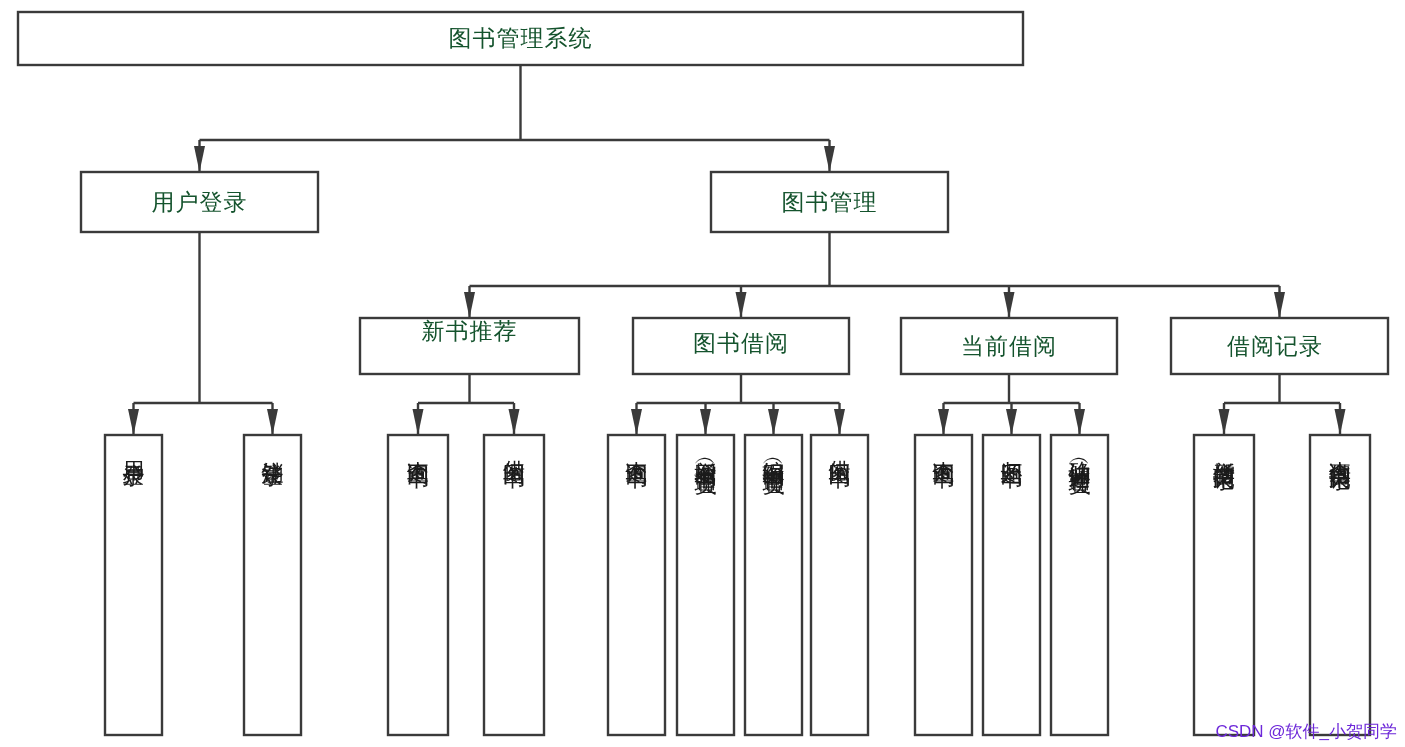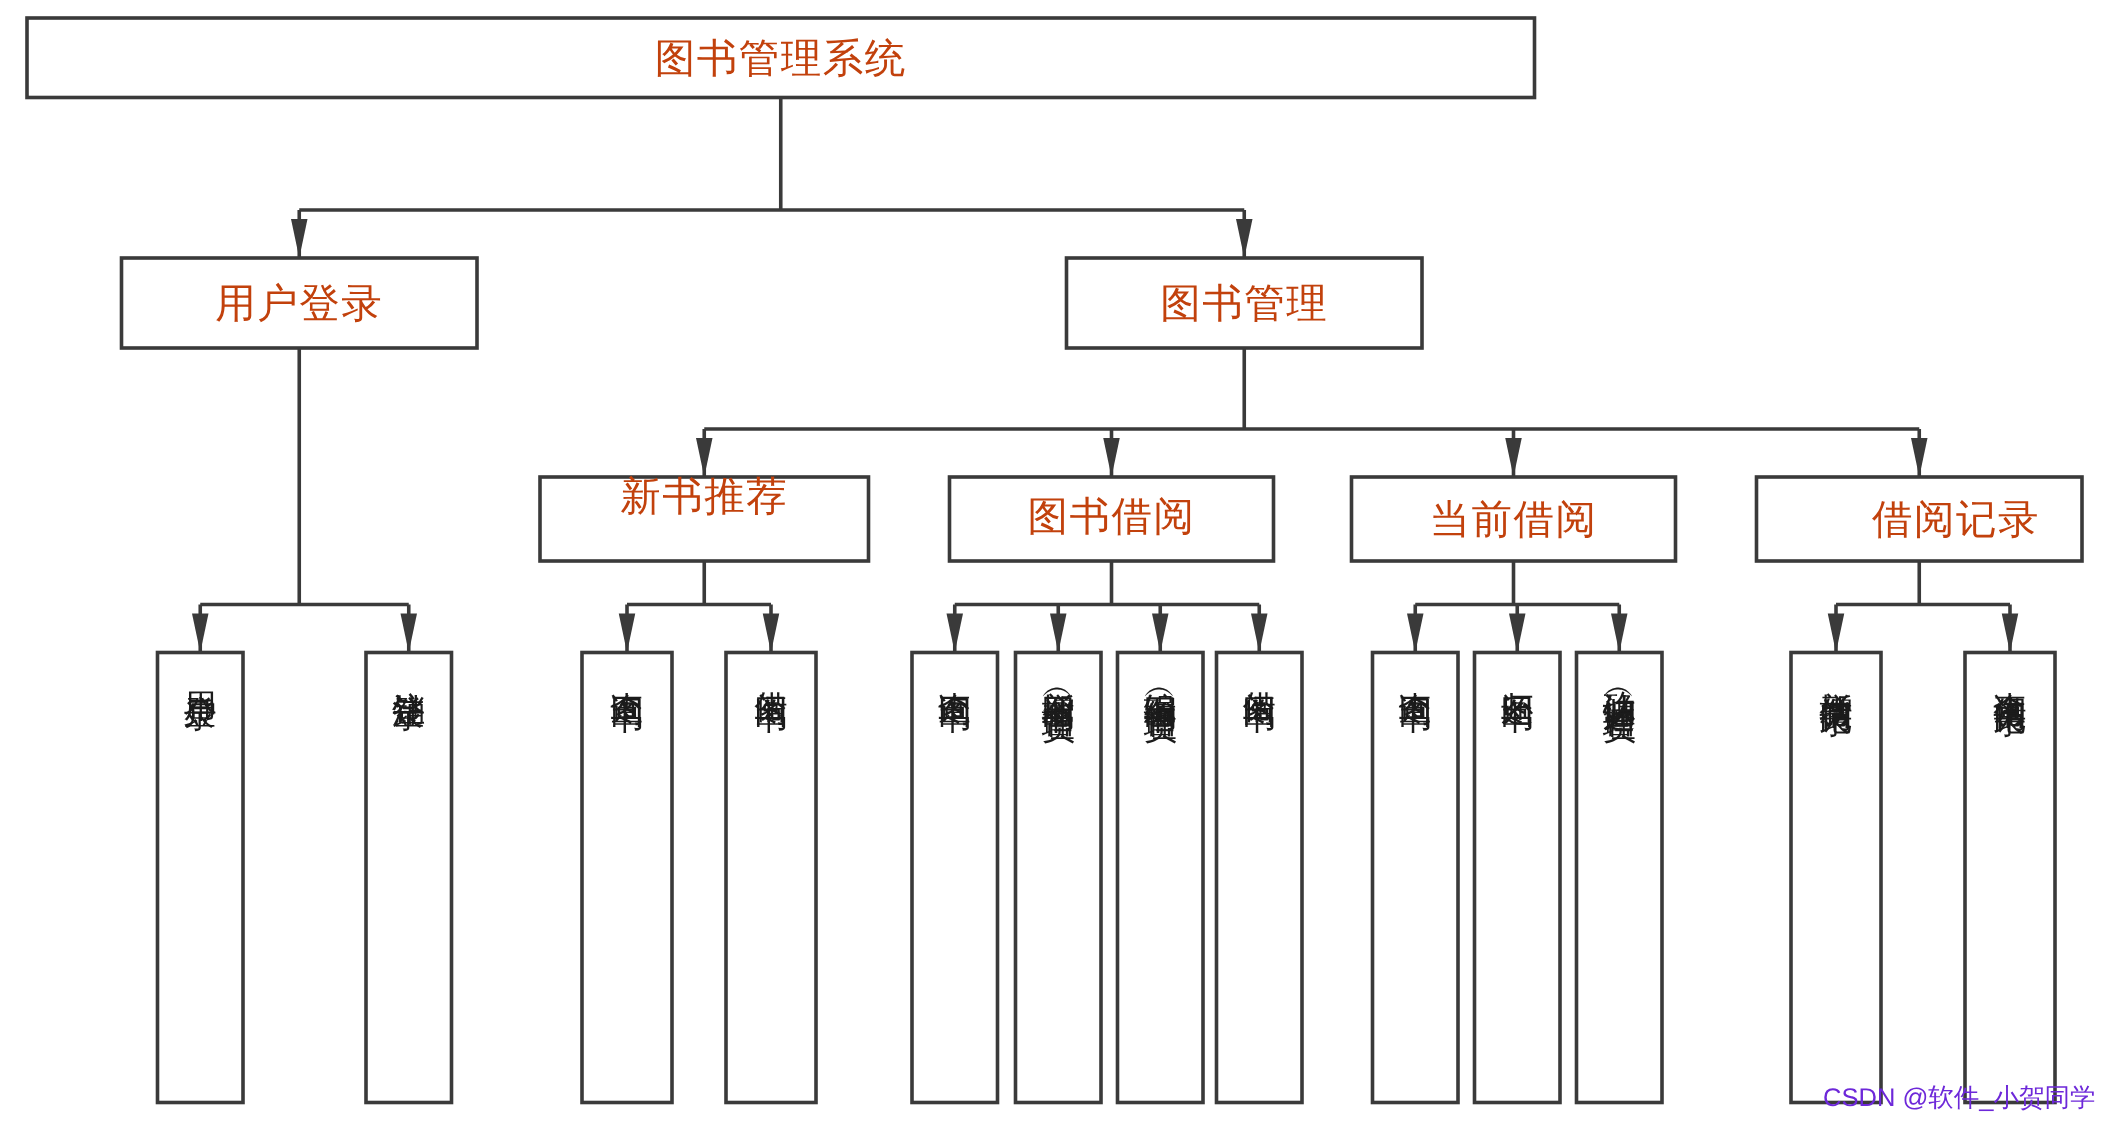--- a/index.html
+++ b/index.html
@@ -73,22 +73,22 @@
   .hlabel-box {
     position: absolute;
     display: flex;
     align-items: center;
     justify-content: center;
     box-sizing: border-box;
     pointer-events: none;
   }
   .hlabel-text {
     font-family: "Liberation Sans", "DejaVu Sans", sans-serif;
-    font-size: 27px;
-    color: #c2410c;
+    font-size: 23px;
+    color: #14532d;
     white-space: nowrap;
     letter-spacing: 1px;
   }
 </style>
 </head>
 <body>
 
 <div id="diagram-root">
 
   <svg class="flow" viewBox="0 0 1405 747">
@@ -182,21 +182,21 @@
       </div>
       <div class="hlabel-box" style="left: 360px; top: 303px; width: 219px; height: 56px;">
         <span class="hlabel-text">新书推荐</span>
       </div>
       <div class="hlabel-box" style="left: 633px; top: 318px; width: 216px; height: 51px;">
         <span class="hlabel-text">图书借阅</span>
       </div>
       <div class="hlabel-box" style="left: 901px; top: 318px; width: 216px; height: 56px;">
         <span class="hlabel-text">当前借阅</span>
       </div>
-      <div class="hlabel-box" style="left: 1183px; top: 318px; width: 217px; height: 56px; padding-left: 25px;">
+      <div class="hlabel-box" style="left: 1154px; top: 318px; width: 217px; height: 56px; padding-left: 25px;">
         <span class="hlabel-text">借阅记录</span>
       </div>
       <div class="vlabel-box" style="left: 105px; top: 435px; width: 57px; height: 300px;">
         <span class="vlabel-text">用户登录</span>
       </div>
       <div class="vlabel-box" style="left: 244px; top: 435px; width: 57px; height: 300px;">
         <span class="vlabel-text">注销登录</span>
       </div>
       <div class="vlabel-box" style="left: 388px; top: 435px; width: 60px; height: 300px;">
         <span class="vlabel-text">查询图书</span>

